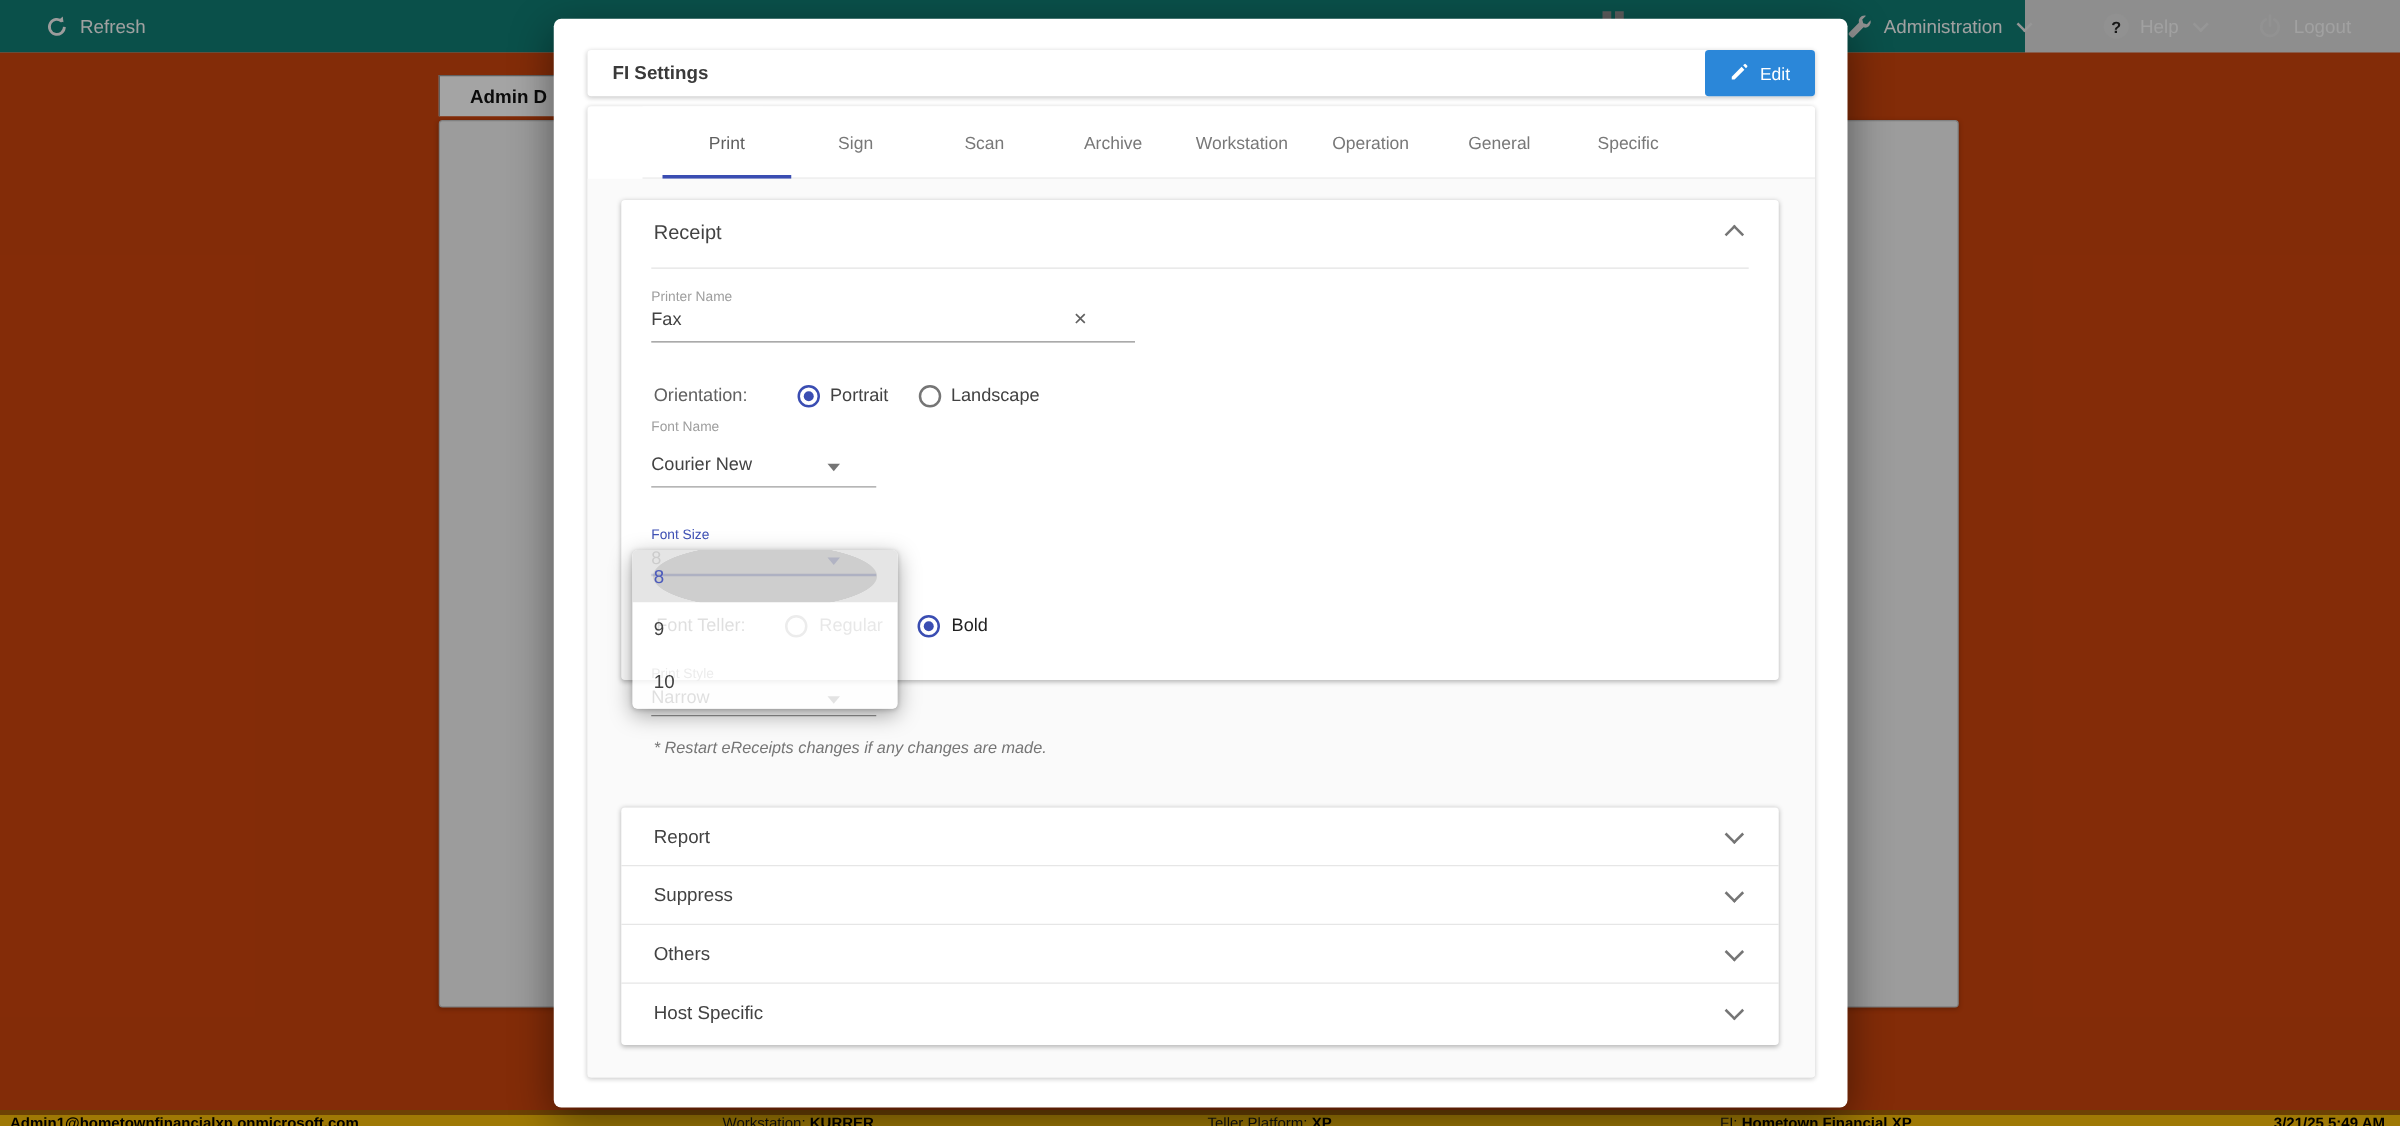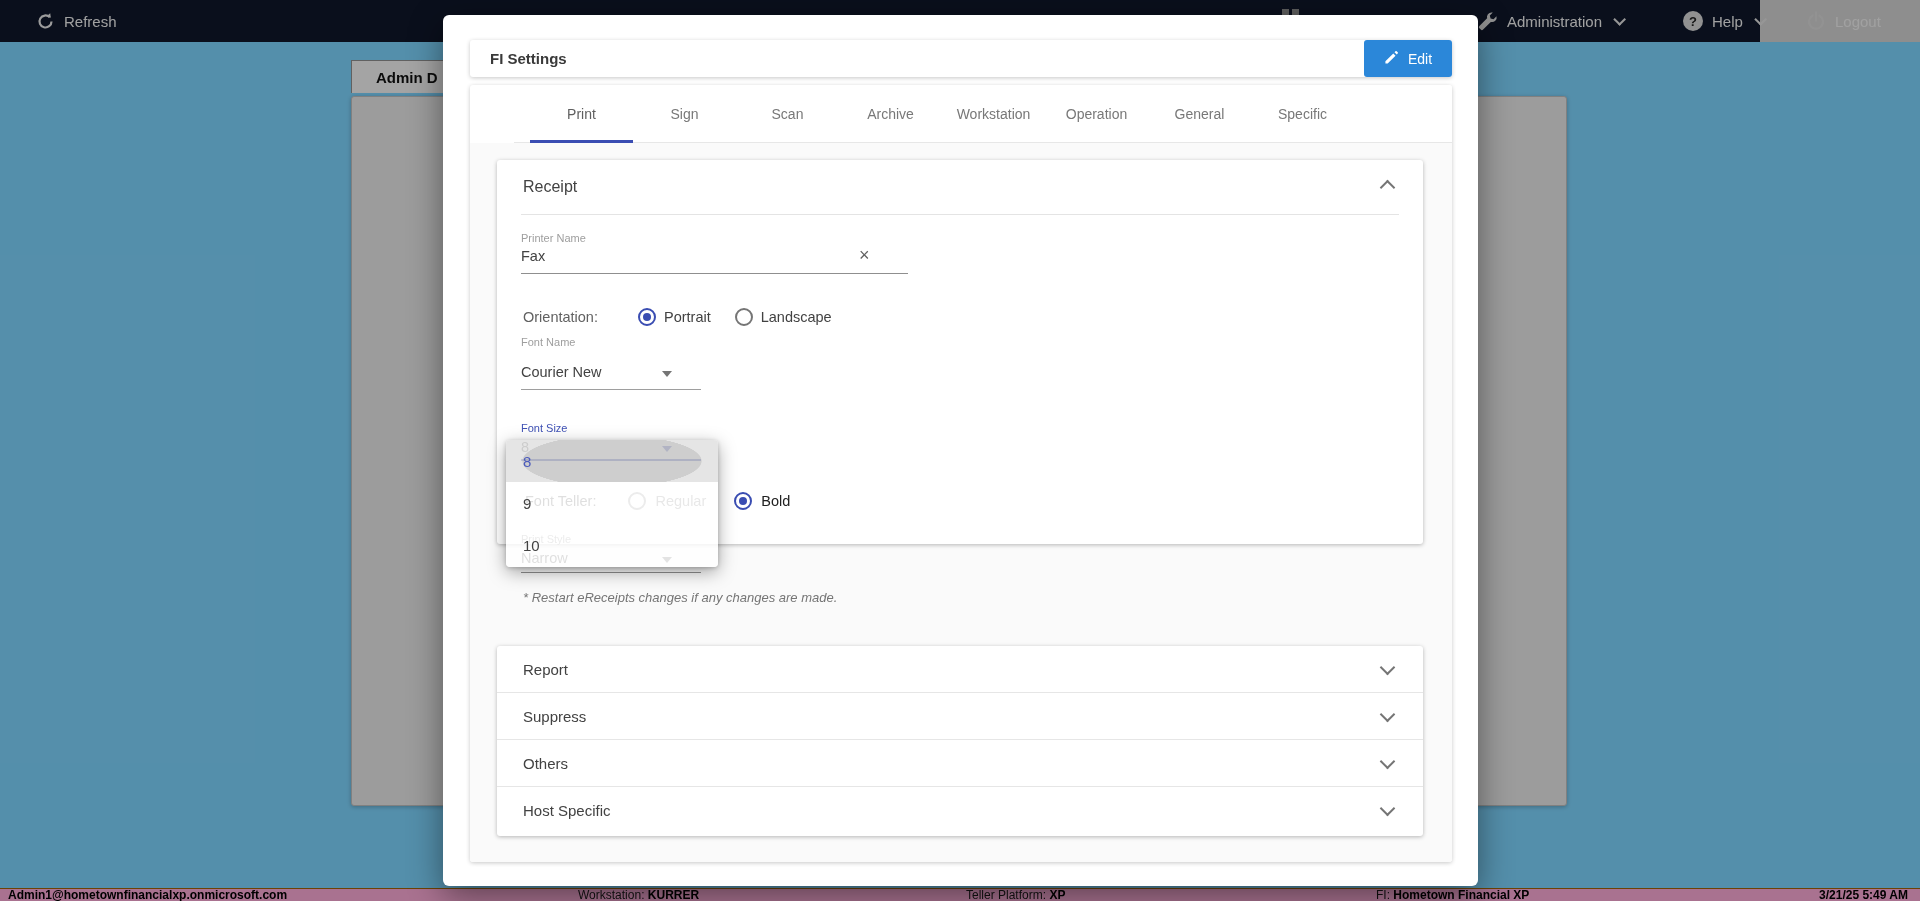--- a/index.html
+++ b/index.html
@@ -1,38 +1,38 @@
 <!DOCTYPE html>
 <html><head>
 <meta charset="utf-8">
 <style>
   * { margin:0; padding:0; box-sizing:border-box; }
   html,body { width:1920px; height:901px; font-family:"Liberation Sans", sans-serif; background:#d2d2d2; overflow:hidden; }
   .stage { position:relative; width:1920px; height:901px; }
 
   
-  .topbar { position:absolute; left:0; top:0; width:1760px; height:42px; background:#0f172a; z-index:1; }
+  .topbar { position:absolute; left:0; top:0; width:1620px; height:42px; background:#0f766e; z-index:1; }
   .tb-item { position:absolute; top:0; height:42px; display:flex; align-items:center; gap:9px; color:#ededed; font-size:15px; cursor:pointer; }
   .tb-refresh { left:36px; }
   .tb-admin { left:1478px; }
   .tb-help { left:1683px; }
   .tb-logout { left:1806px; }
   .tb-icon svg { display:block; }
   .help-circle { width:20px; height:20px; border-radius:50%; background:#d6d6d6; color:#232323; font-weight:bold; font-size:13px; display:flex; align-items:center; justify-content:center; }
   .chev-sm { width:9px; height:9px; border-right:2px solid #dedede; border-bottom:2px solid #dedede; transform:rotate(45deg) translateY(-3px); margin-left:2px; }
   .tb-fragment { position:absolute; left:1282px; top:9px; width:17px; height:8px; display:flex; gap:3px; }
   .tb-fragment span { width:7px; height:8px; background:#8a8a8a; }
 
   
-  .page { position:absolute; left:0; top:42px; width:1920px; height:846px; background:#7dd3fc; z-index:1; }
+  .page { position:absolute; left:0; top:42px; width:1920px; height:846px; background:#c2410c; z-index:1; }
   .bg-tabbtn { position:absolute; left:351px; top:18px; width:262px; height:33px; background:#f2f2f2; border:1px solid #8f8f8f; border-bottom:none; display:flex; align-items:center; padding-left:24px; font-weight:bold; font-size:15px; color:#111; overflow:hidden; white-space:nowrap; }
   .bg-panel { position:absolute; left:351px; top:54px; width:1216px; height:710px; background:#e6e6e6; border:1px solid #bdbdbd; border-radius:3px; box-shadow:0 1px 4px rgba(0,0,0,0.25); }
 
   
-  .statusbar { position:absolute; left:0; top:888px; width:1920px; height:13px; background:#f9a8d4; border-top:1px solid #a16207; z-index:1; font-size:12px; color:#1a1a1a; }
+  .statusbar { position:absolute; left:0; top:888px; width:1920px; height:13px; background:#eab308; border-top:4px solid #a16207; z-index:1; font-size:12px; color:#1a1a1a; }
   .sb-item { position:absolute; top:-1px; white-space:nowrap; }
   .sb-item b { font-weight:bold; color:#000; }
   .sb-user { left:8px; font-weight:bold; color:#000; }
   .sb-ws { left:578px; }
   .sb-teller { left:966px; }
   .sb-fi { left:1376px; }
   .sb-date { right:12px; font-weight:bold; color:#000; }
 
   
   .backdrop { position:absolute; inset:0; background:rgba(0,0,0,0.32); z-index:50; }

